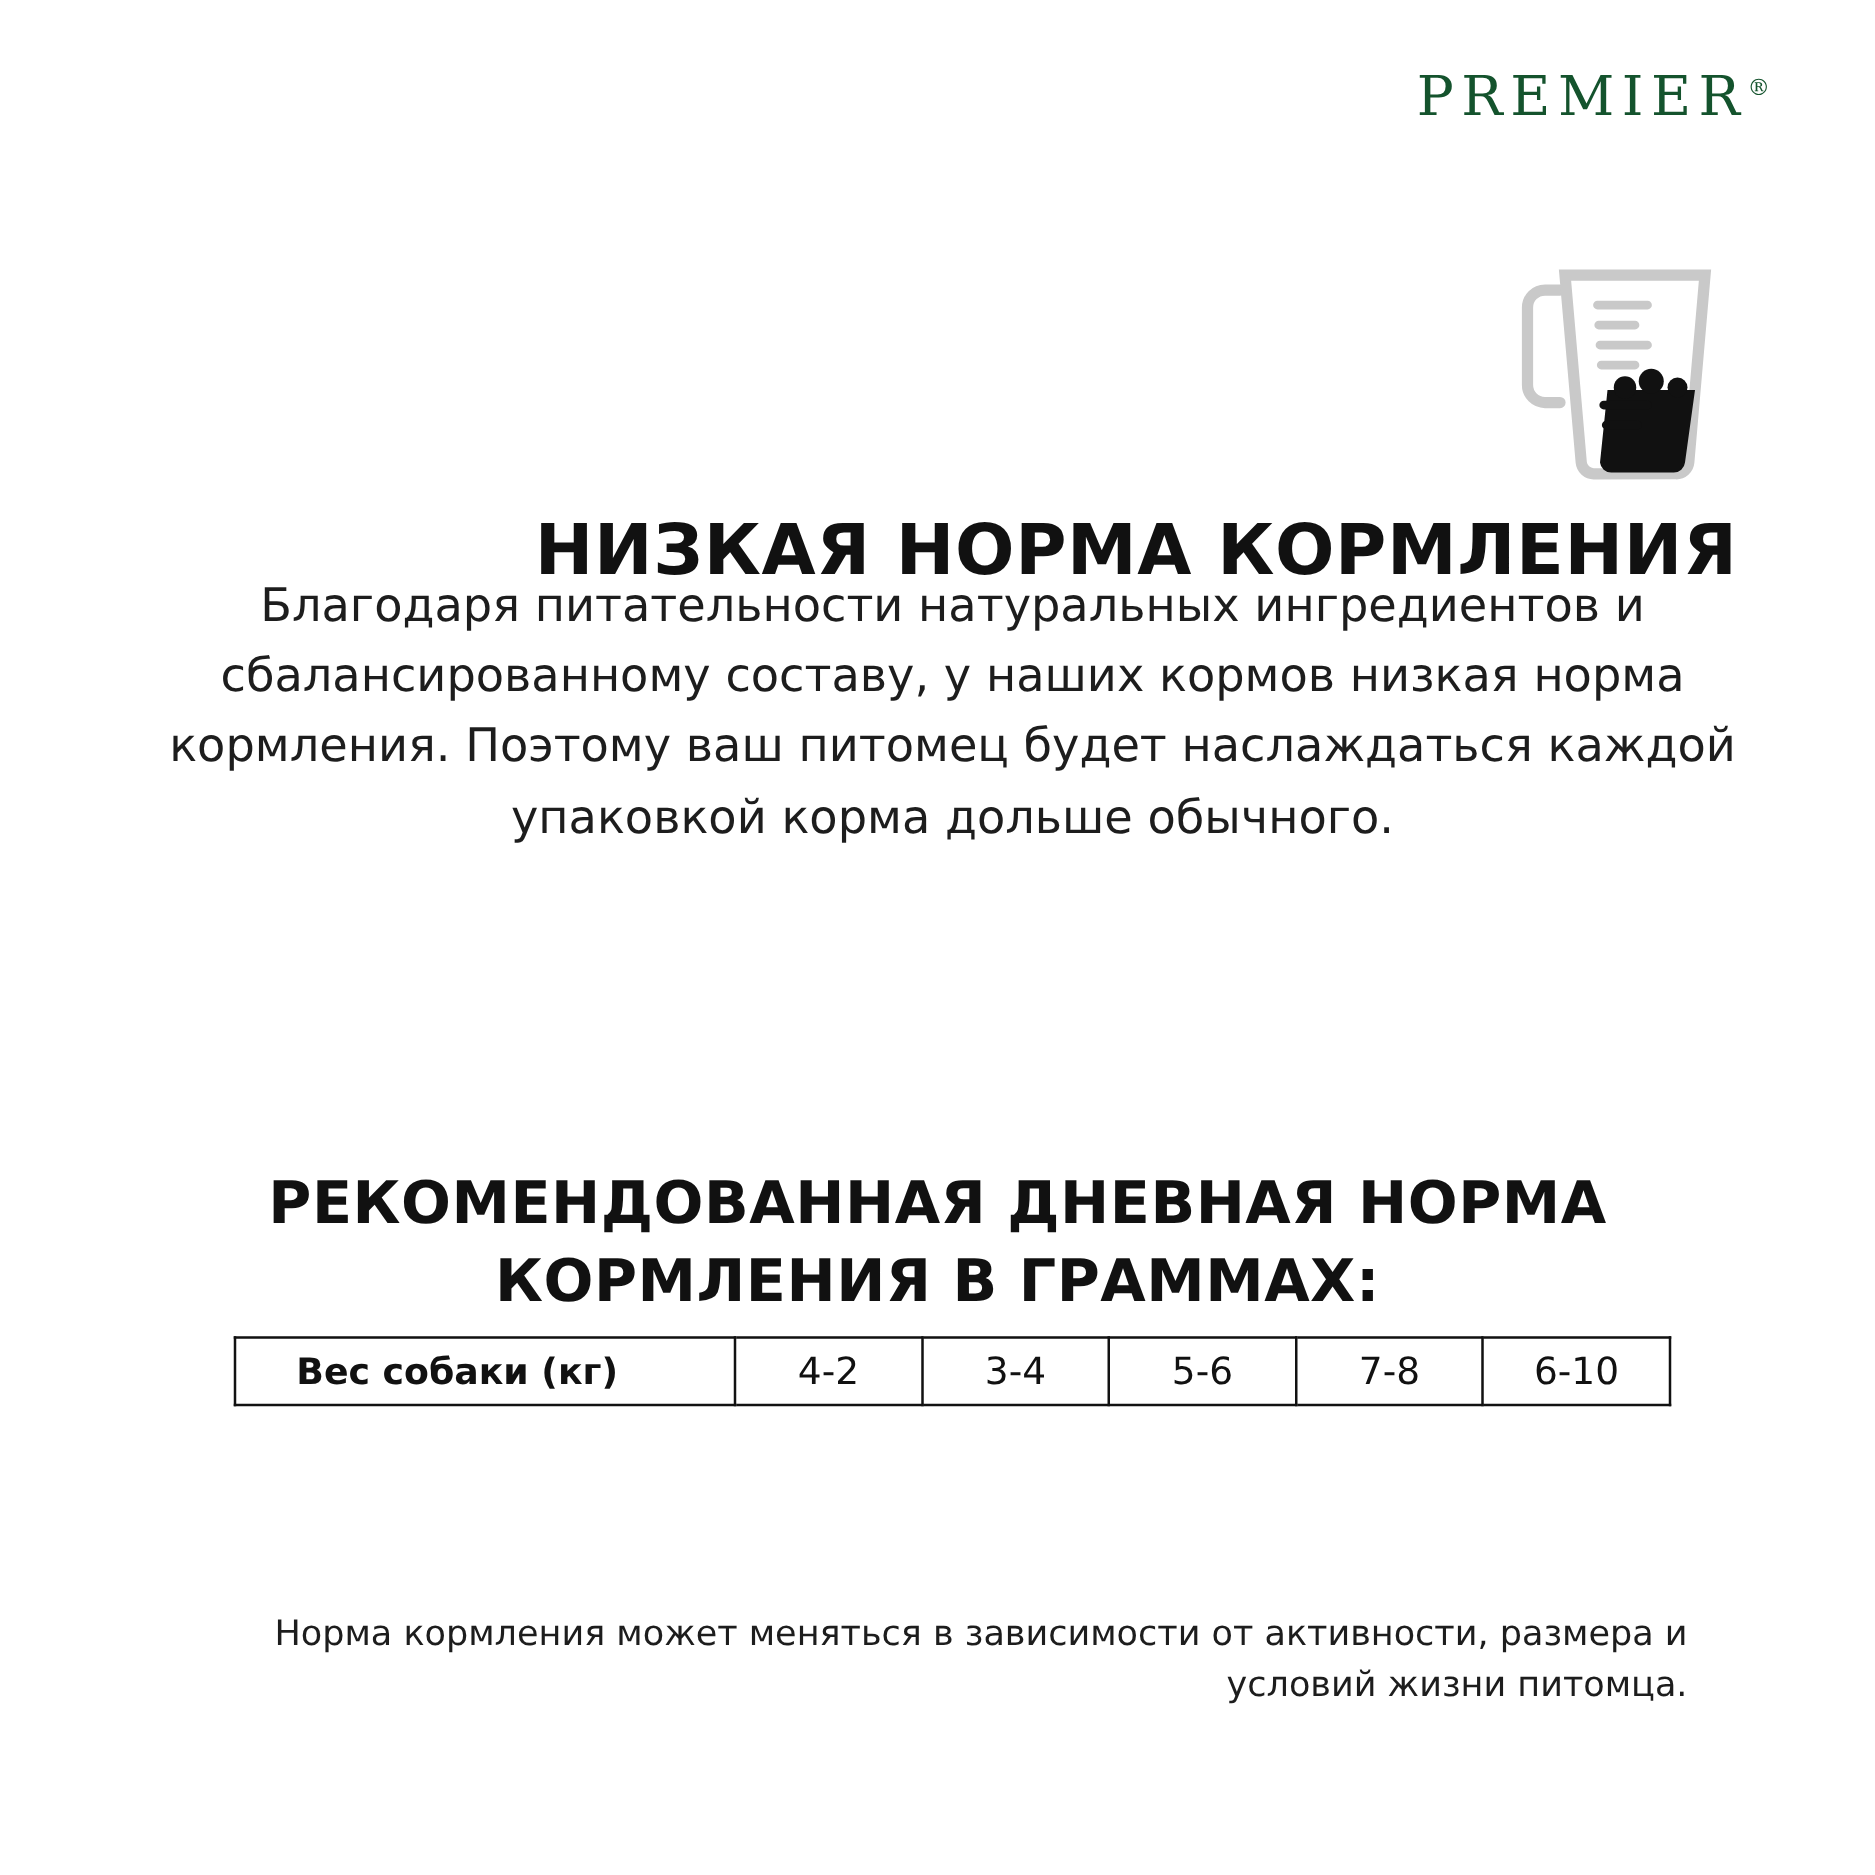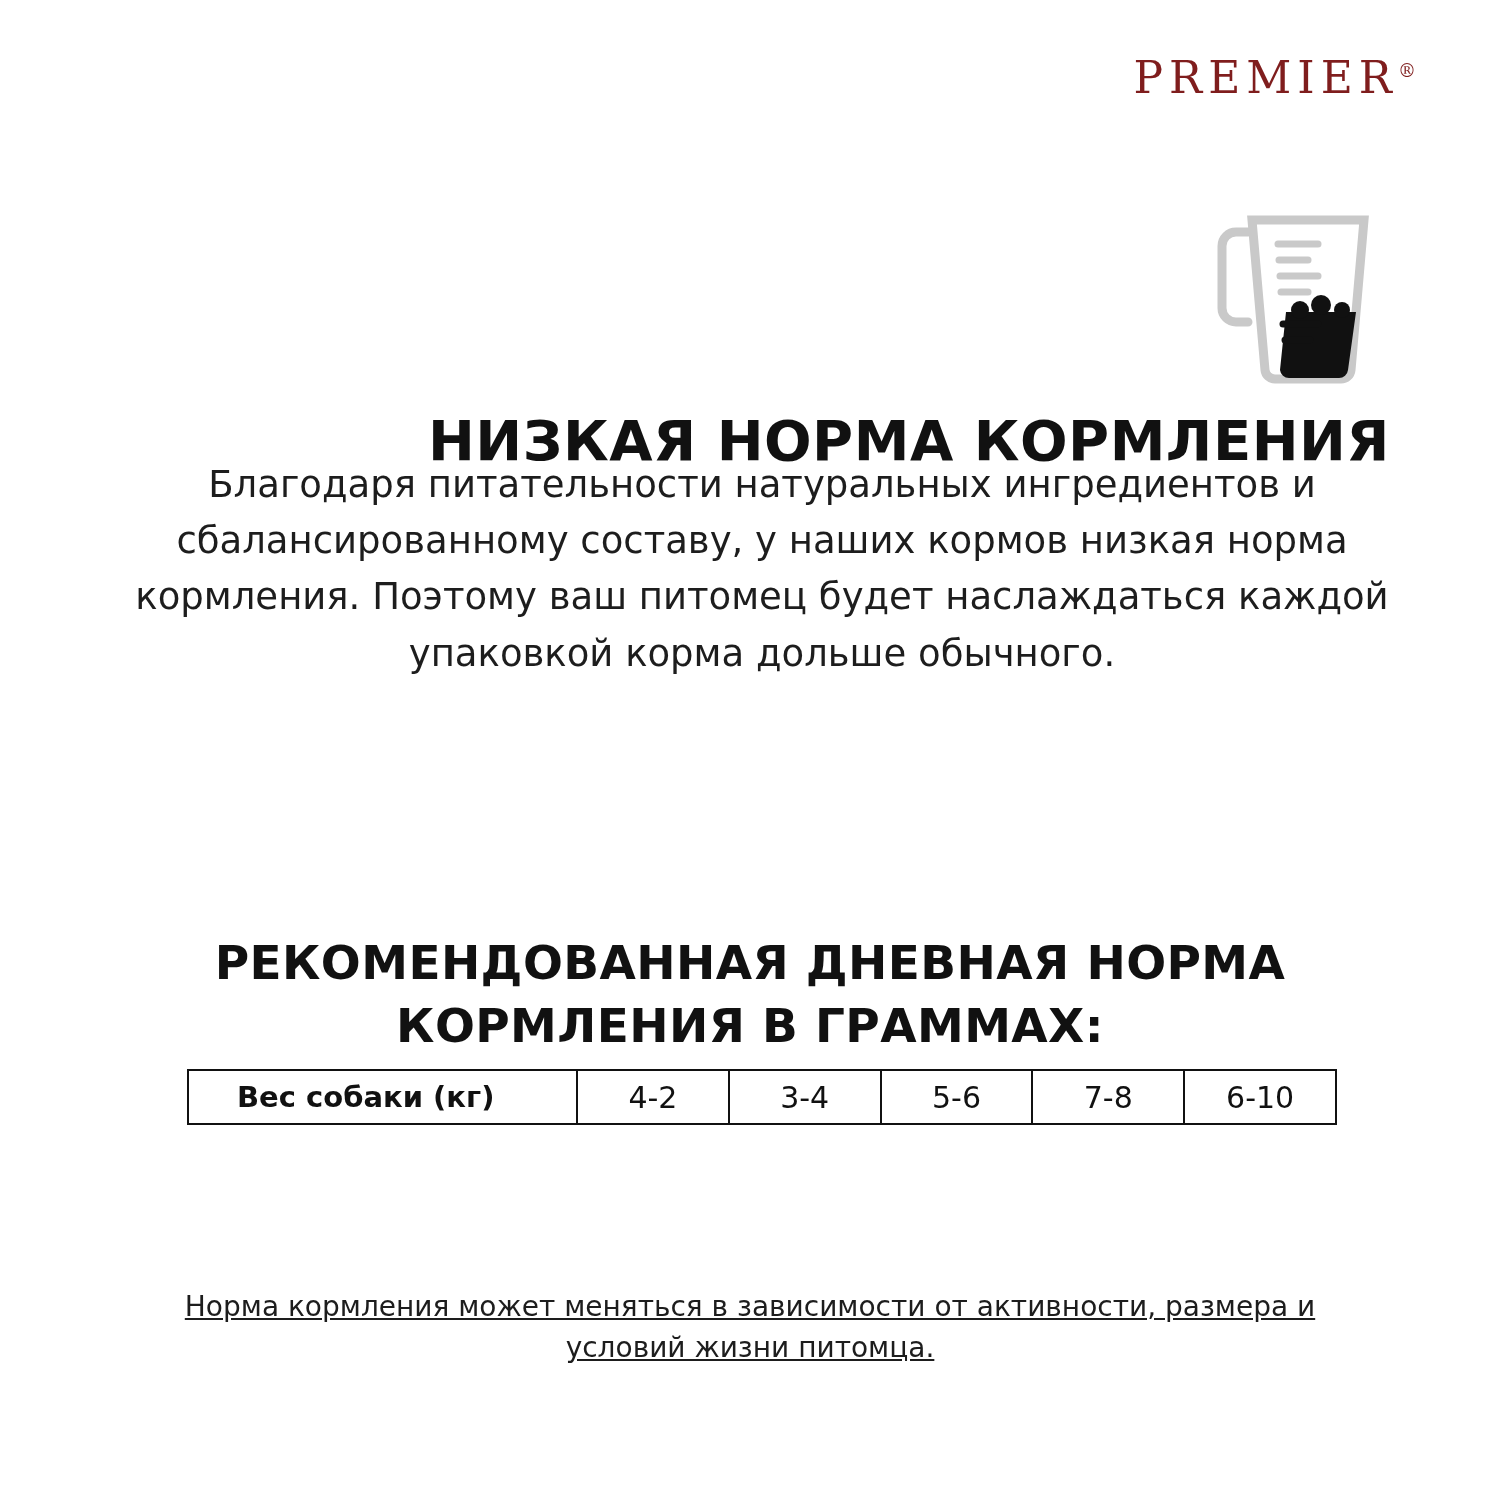--- a/index.html
+++ b/index.html
@@ -17,21 +17,21 @@
   }
 
   
   .brand {
     position: absolute;
     top: 52px;
     right: 84px;
     font-family: "DejaVu Serif", serif;
     font-size: 44px;
     letter-spacing: 6px;
-    color: #7f1d1d;
+    color: #14532d;
     white-space: nowrap;
   }
   .brand .reg {
     font-size: 18px;
     vertical-align: super;
     letter-spacing: 0;
   }
 
   
   .headline-row {
@@ -92,41 +92,40 @@
     width: 1150px;
     border-collapse: collapse;
     table-layout: fixed;
   }
   .feed-table td {
     border: 2px solid #111111;
     height: 52px;
     text-align: center;
     font-size: 30px;
     color: #111111;
-    padding: 0 9px;
+    padding: 0 20px;
   }
   .feed-table td.rowhead {
     width: 330px;
     font-weight: bold;
     text-align: left;
     padding-left: 48px;
     font-size: 29px;
   }
 
   
   .footnote {
     position: absolute;
     top: 1258px;
     left: 150px;
     width: 1200px;
-    text-align: center;
+    text-align: right;
     font-size: 28px;
     line-height: 1.48;
     color: #1d1d1d;
-    text-decoration: underline;
   }
 </style>
 </head>
 <body>
 
 <div class="brand">
   <span>PREMIER</span><span class="reg">®</span>
 </div>
 
 <div class="headline-row">

